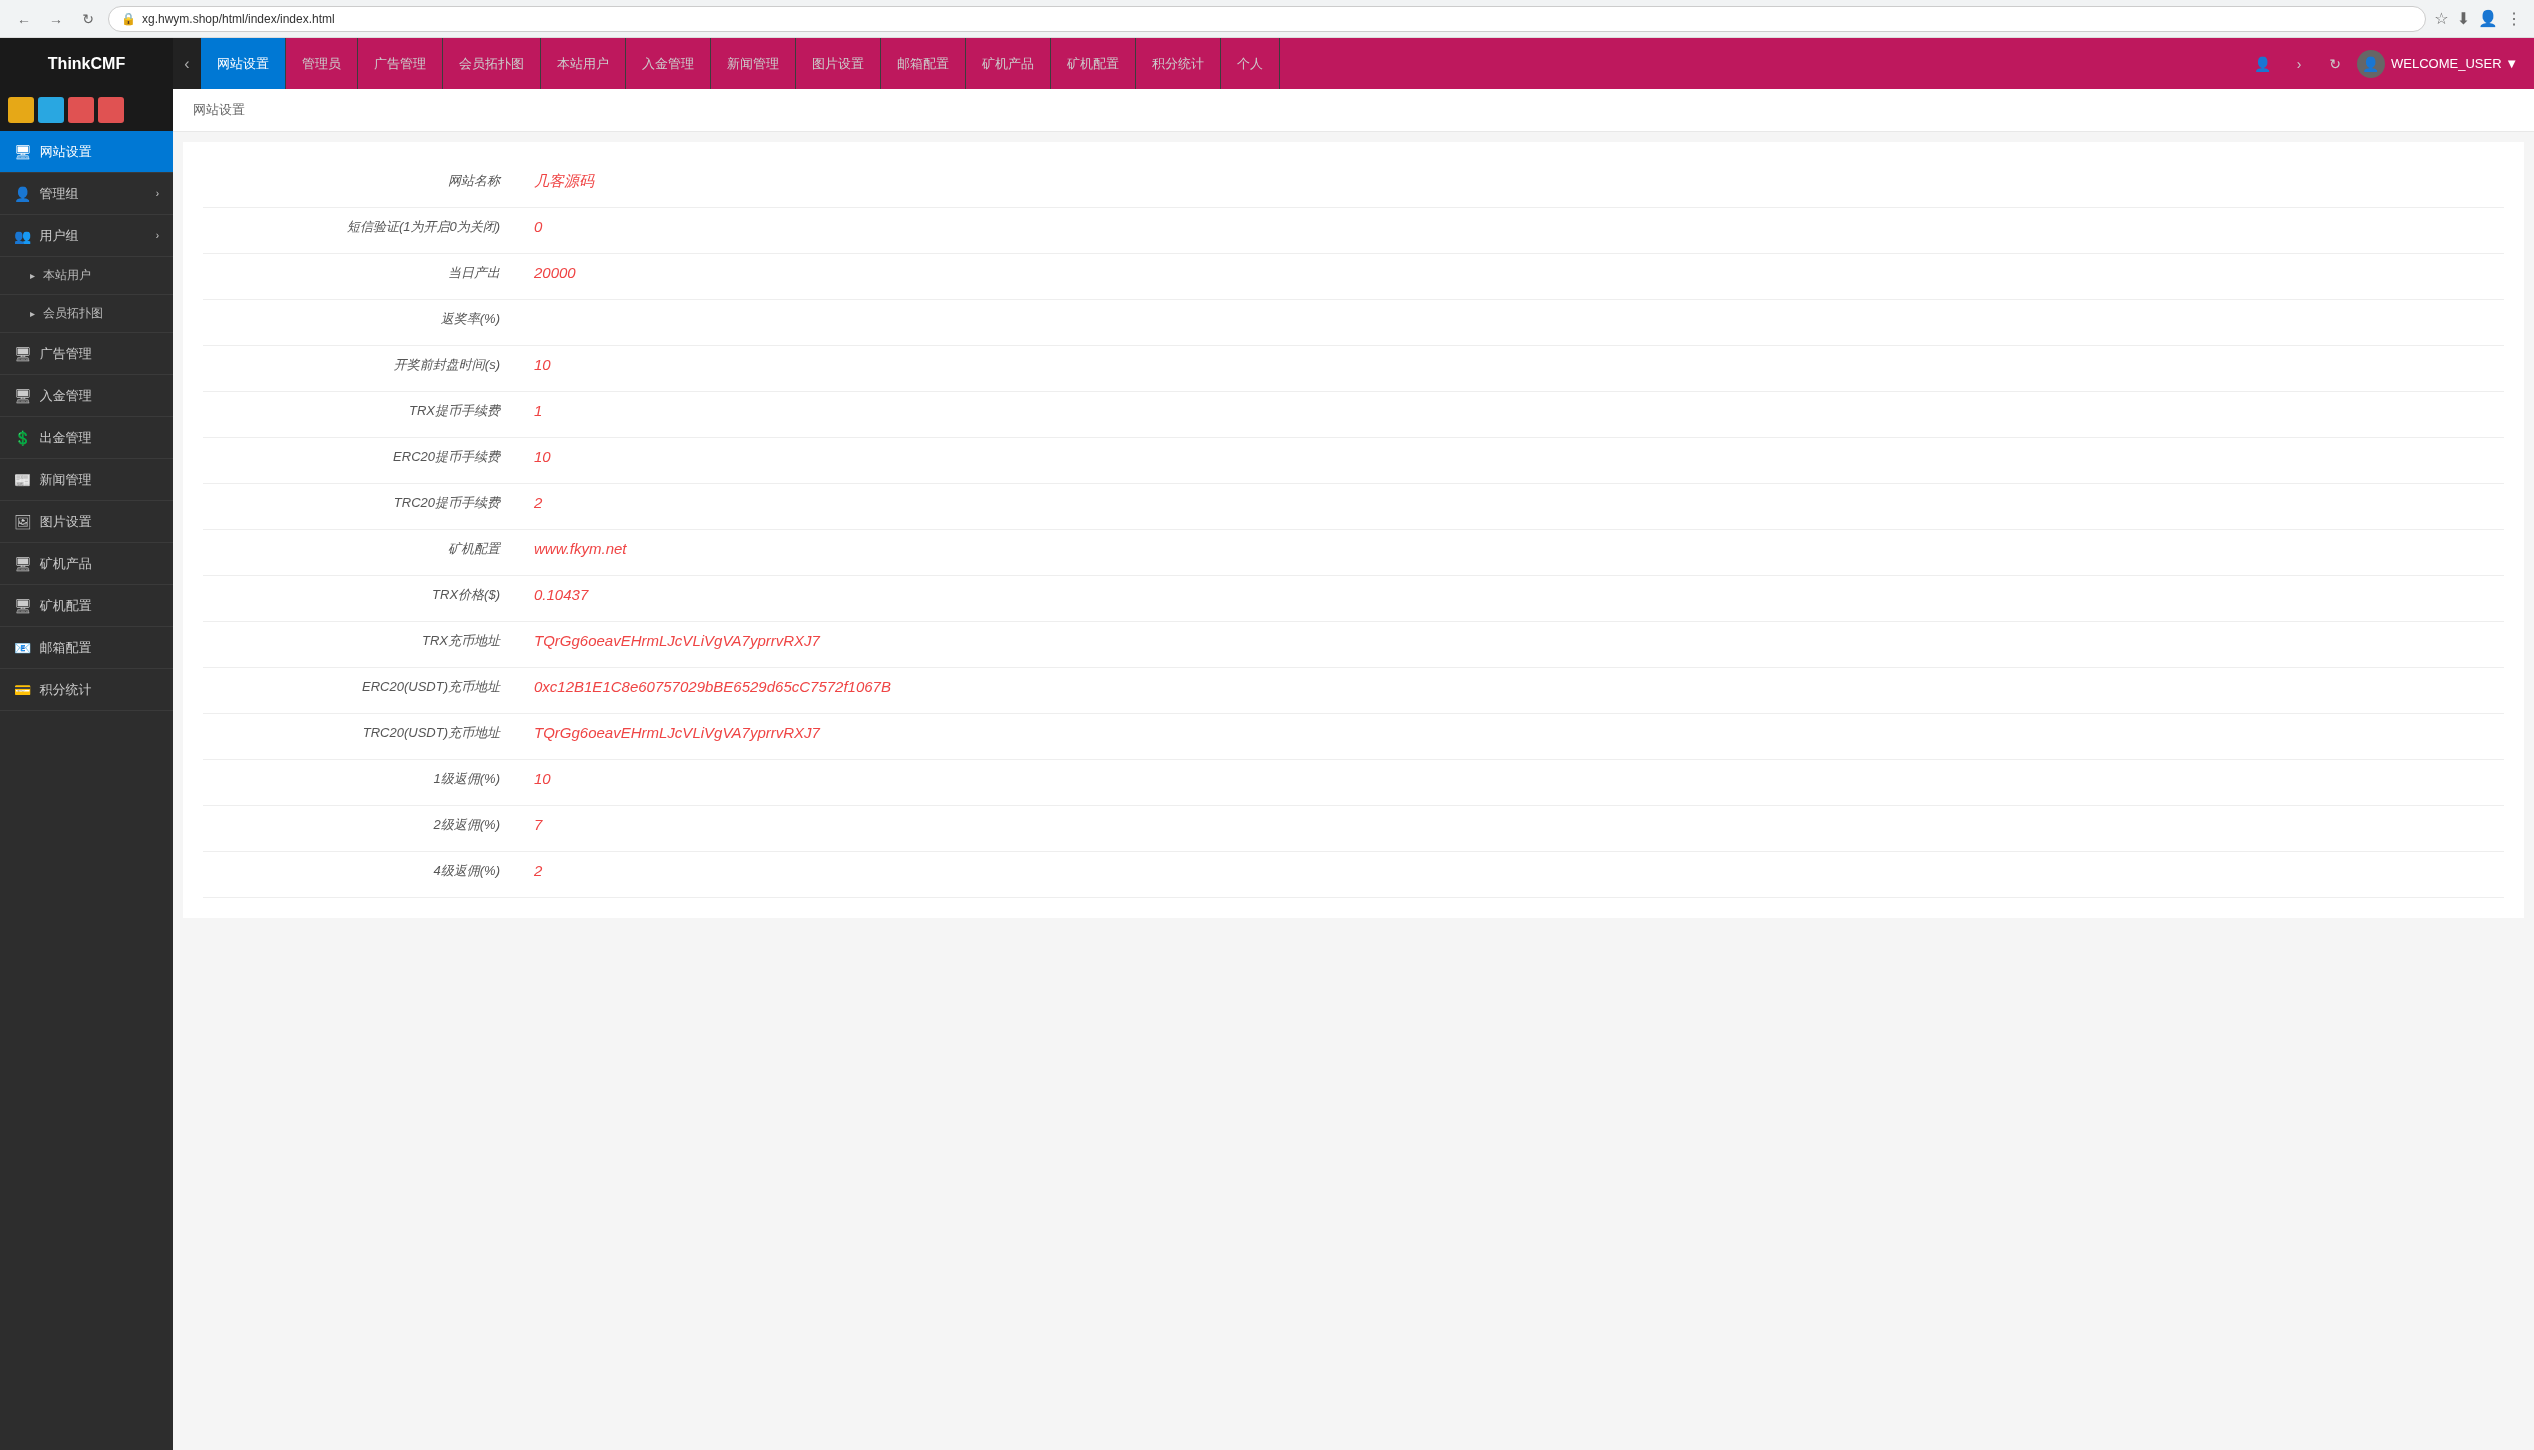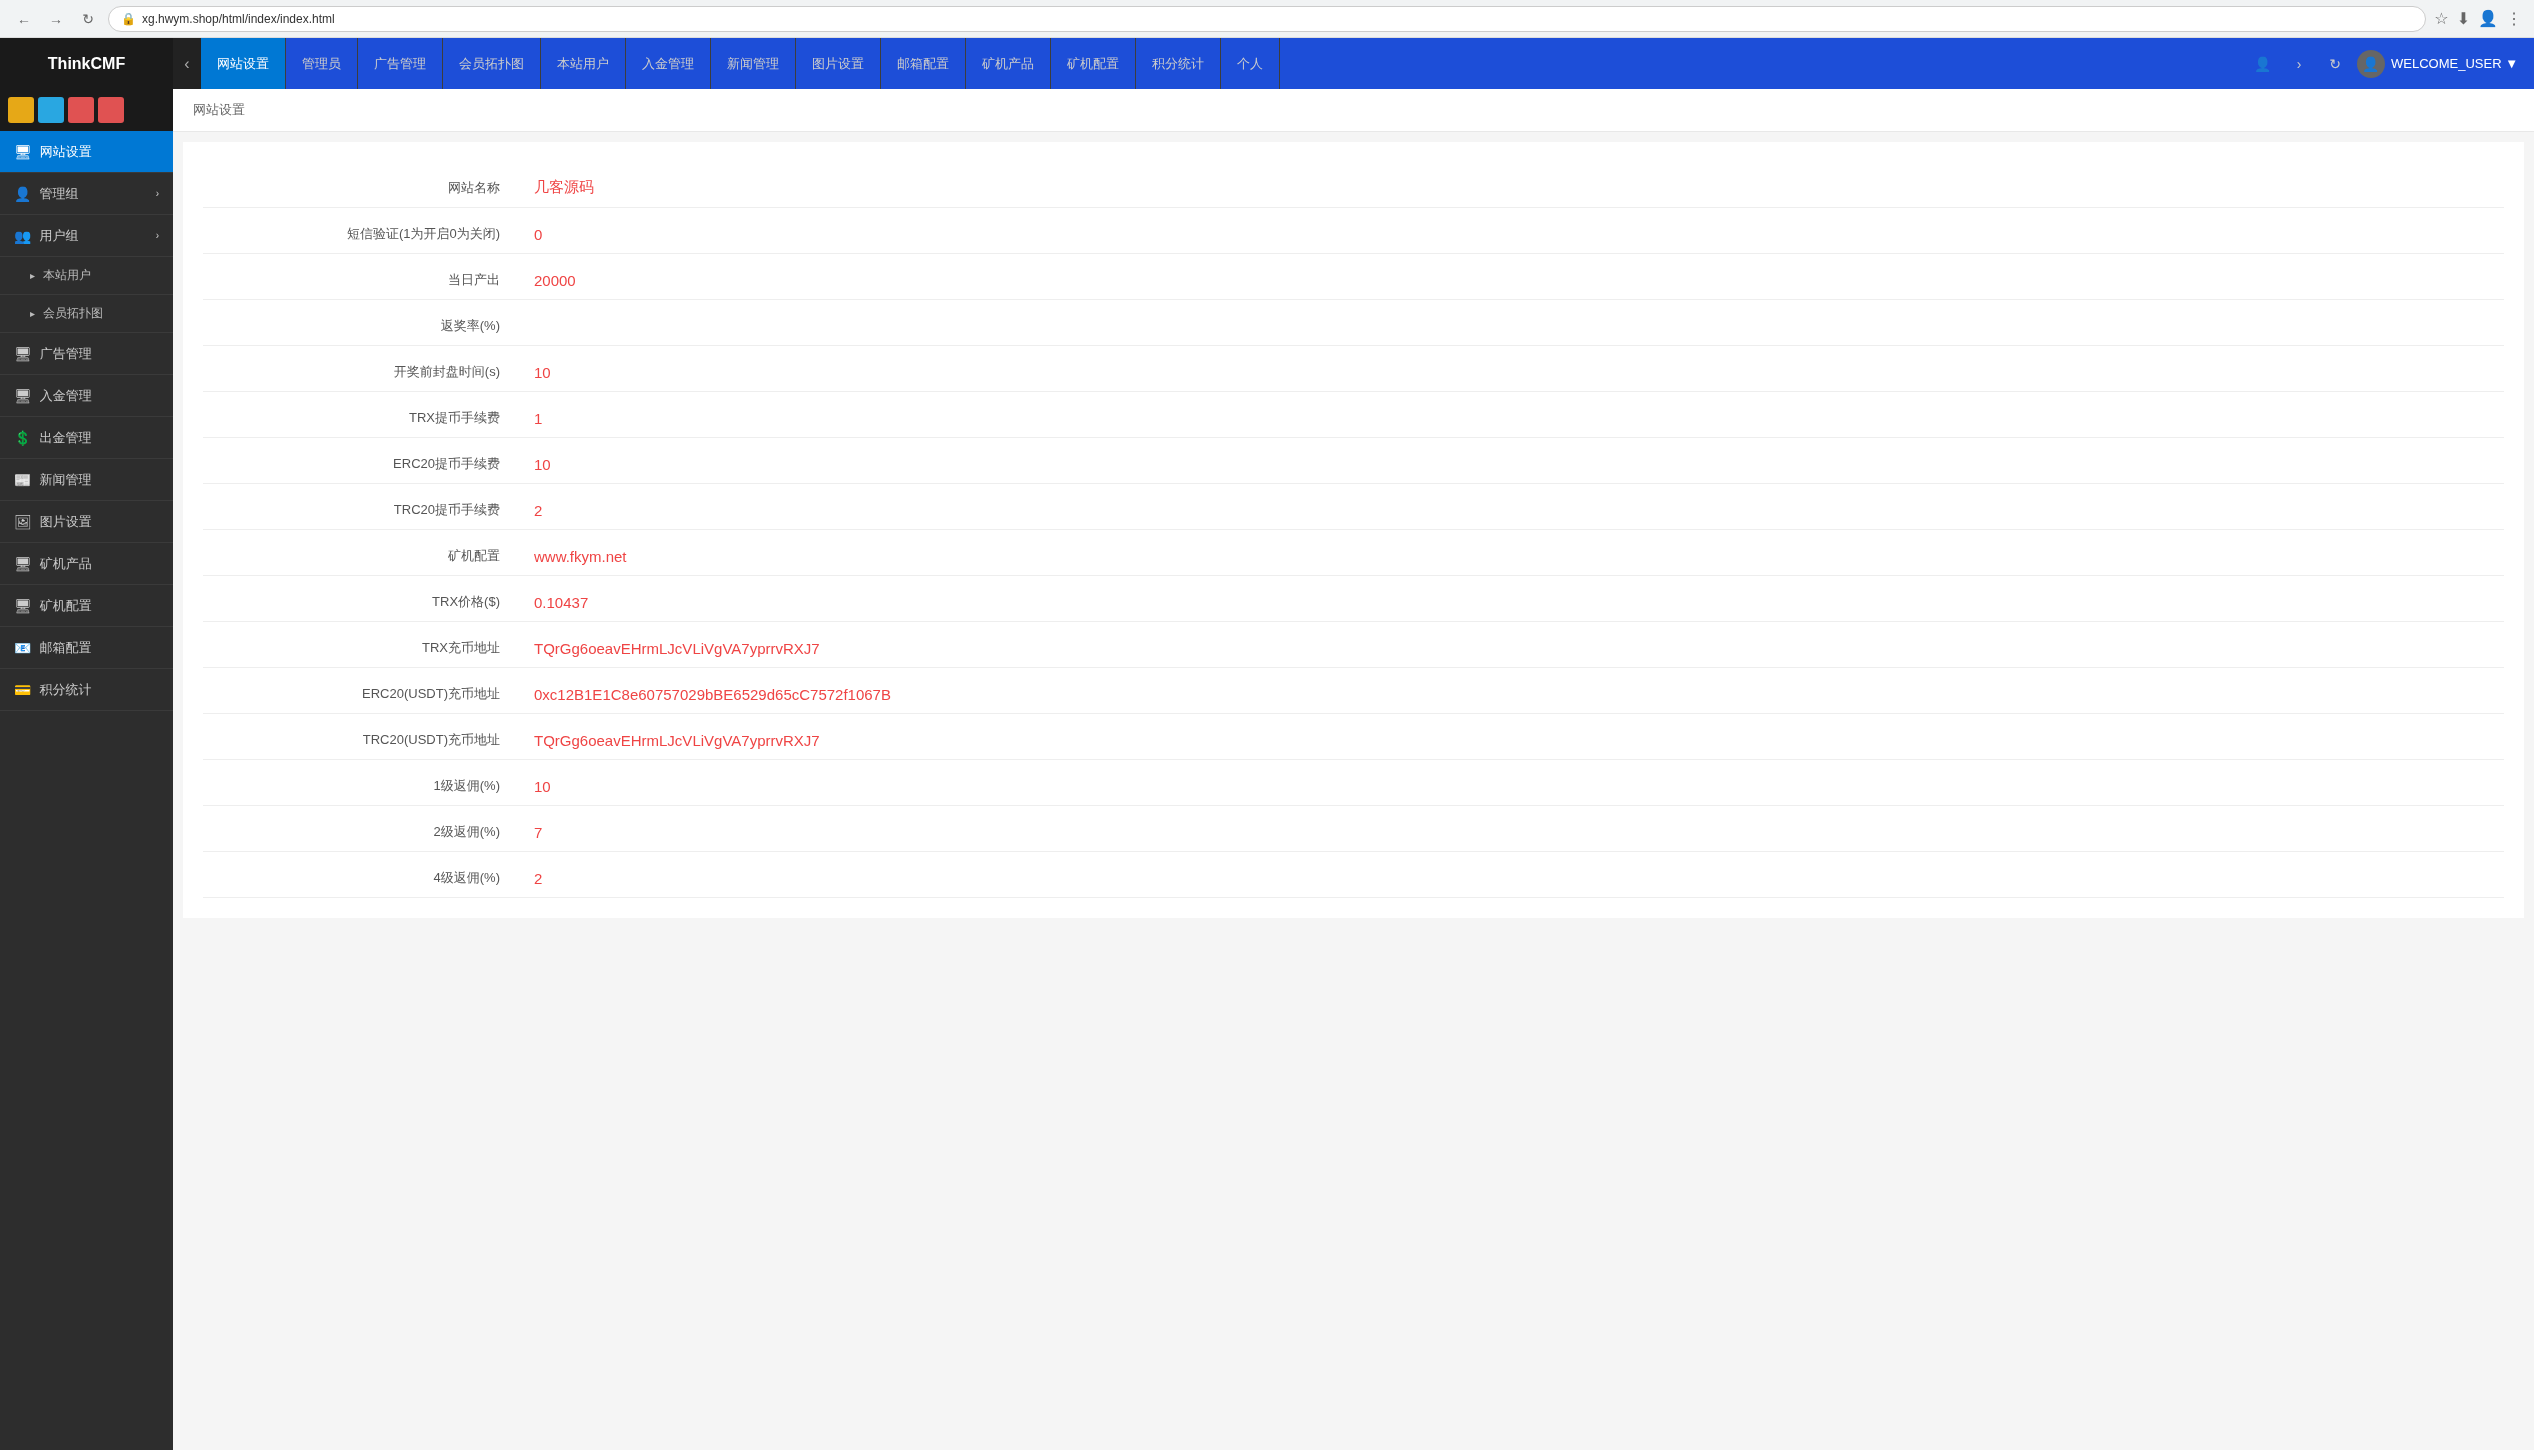--- a/index.html
+++ b/index.html
@@ -40,21 +40,21 @@
     }
     .browser-address-text { font-size: 12px; color: #333; }
     .browser-actions { display: flex; gap: 8px; align-items: center; color: #666; font-size: 16px; }
 
     
     .app-container { display: flex; flex-direction: column; height: calc(100vh - 38px); }
 
     
     .top-nav {
       height: 51px;
-      background: #1d4ed8;
+      background: #be185d;
       display: flex;
       align-items: center;
       flex-shrink: 0;
     }
     .logo {
       width: 173px;
       height: 51px;
       background: #1a1a1a;
       display: flex;
       align-items: center;
@@ -192,23 +192,24 @@
       font-size: 13px;
       color: #666;
     }
     .form-container {
       padding: 20px;
       background: #fff;
       margin: 10px;
     }
     .form-row {
       display: flex;
-      align-items: flex-end;
+      align-items: flex-start;
       border-bottom: 1px solid #eee;
       min-height: 46px;
+      font-style: italic;
     }
     .form-label {
       width: 317px;
       padding: 10px 20px 10px 0;
       text-align: right;
       color: #555;
       font-size: 13px;
       flex-shrink: 0;
     }
     .form-value {

